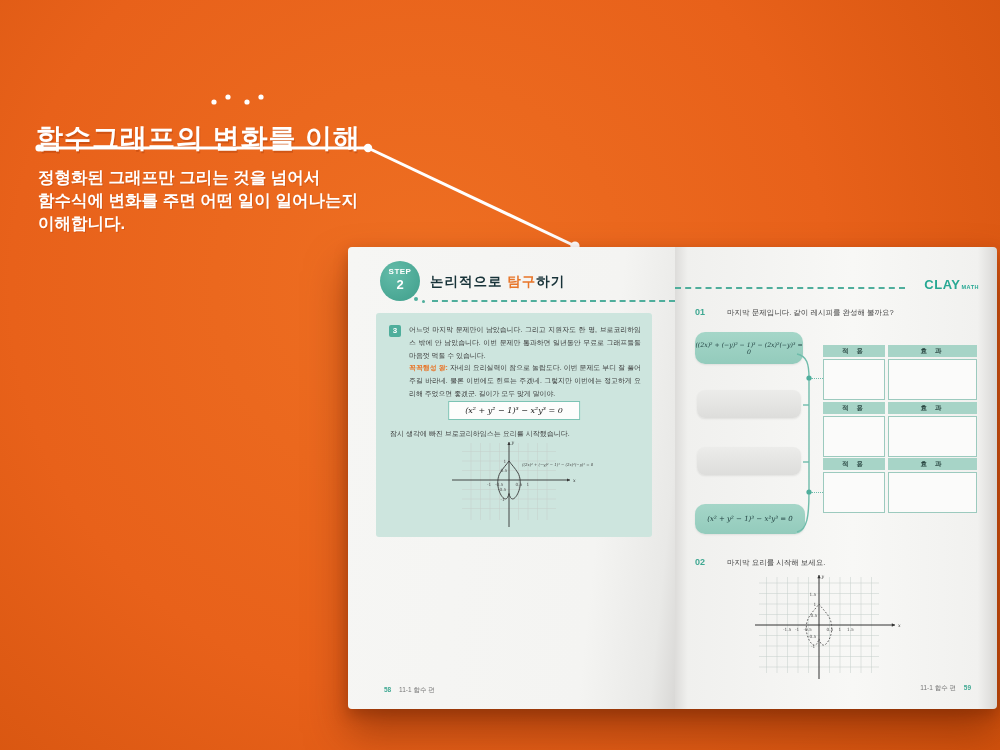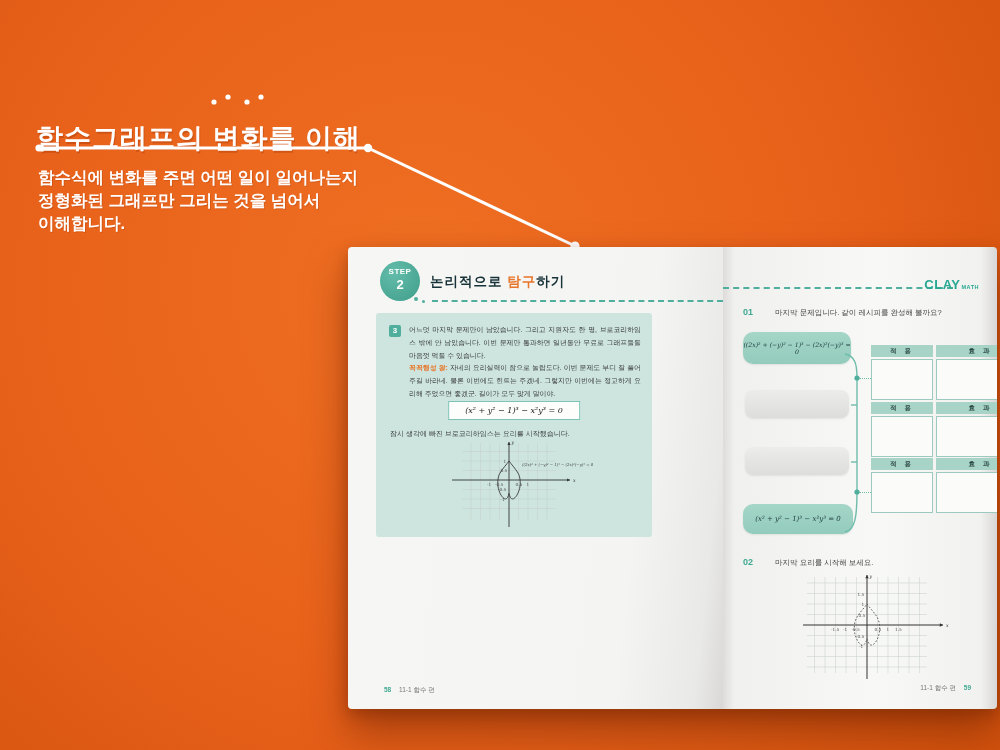--- a/index.html
+++ b/index.html
@@ -17,21 +17,21 @@
     position:absolute;left:38px;top:166px;color:#fff;font-size:16.5px;font-weight:bold;
     line-height:1.4;text-shadow:1px 1px 0 rgba(140,40,0,.22);
   }
   .pointer-svg{position:absolute;left:0;top:0;pointer-events:none;}
   
   .book{
     position:absolute;left:348px;top:247px;width:649px;height:462px;display:flex;
     border-radius:4px;
     box-shadow:0 24px 40px rgba(105,32,0,.5),0 6px 14px rgba(105,32,0,.35);
   }
-  .page{position:relative;overflow:hidden;padding-left:48px;}
+  .page{position:relative;overflow:hidden;}
   .page-left{
     width:327px;border-radius:4px 0 0 4px;
     background:linear-gradient(96deg,#f6f6f4 0%,#f4f4f2 74%,#e9e9e7 93%,#d9d8d6 100%);
   }
   .page-right{
     flex:1;border-radius:0 4px 4px 0;
     background:linear-gradient(90deg,#dddcda 0%,#f0f0ee 4%,#f8f8f6 55%,#f1f1ef 94%,#d8d7d5 100%);
   }
   
   .step-badge{
@@ -104,22 +104,22 @@
   <circle cx="261" cy="97" r="2.6" fill="#fff"></circle>
 
   <line x1="38" y1="148" x2="368" y2="148" stroke="#fff" stroke-width="3"></line>
   <line x1="368" y1="148" x2="575" y2="246" stroke="#fff" stroke-width="3"></line>
   <circle cx="39" cy="148" r="3.6" fill="#fff"></circle>
   <circle cx="368" cy="148" r="4.2" fill="#fff"></circle>
   <circle cx="575" cy="246" r="4.6" fill="#fff"></circle>
 </svg>
 
 <div class="slide-desc">
+  <div>정형화된 그래프만 그리는 것을 넘어서</div>
   <div>함수식에 변화를 주면 어떤 일이 일어나는지</div>
-  <div>정형화된 그래프만 그리는 것을 넘어서</div>
   <div>이해합니다.</div>
 </div>
 
 <div class="book">
 
   <div class="page page-left">
     <div class="step-badge">
       <span class="s1">STEP</span>
       <span class="s2">2</span>
     </div>

